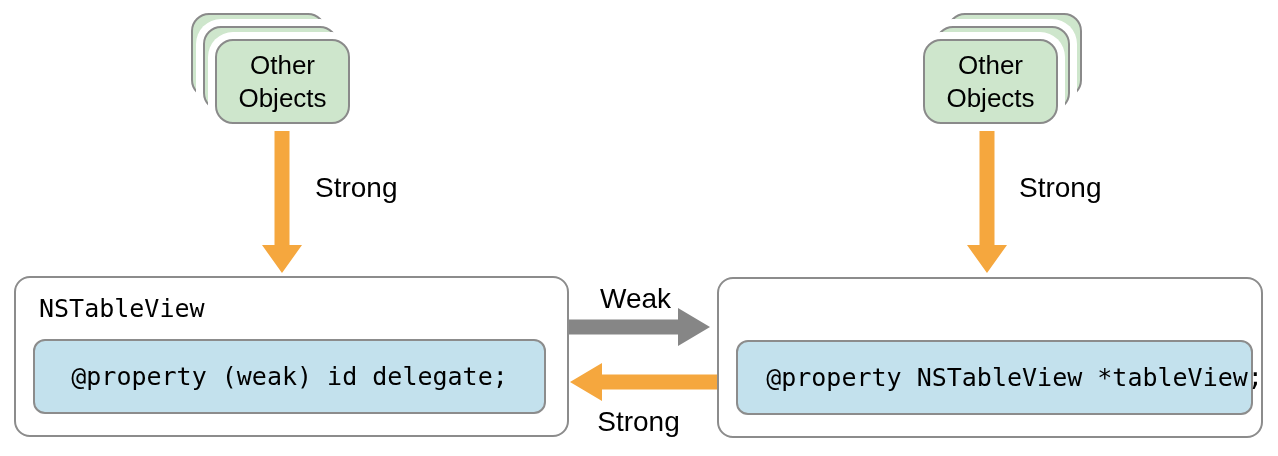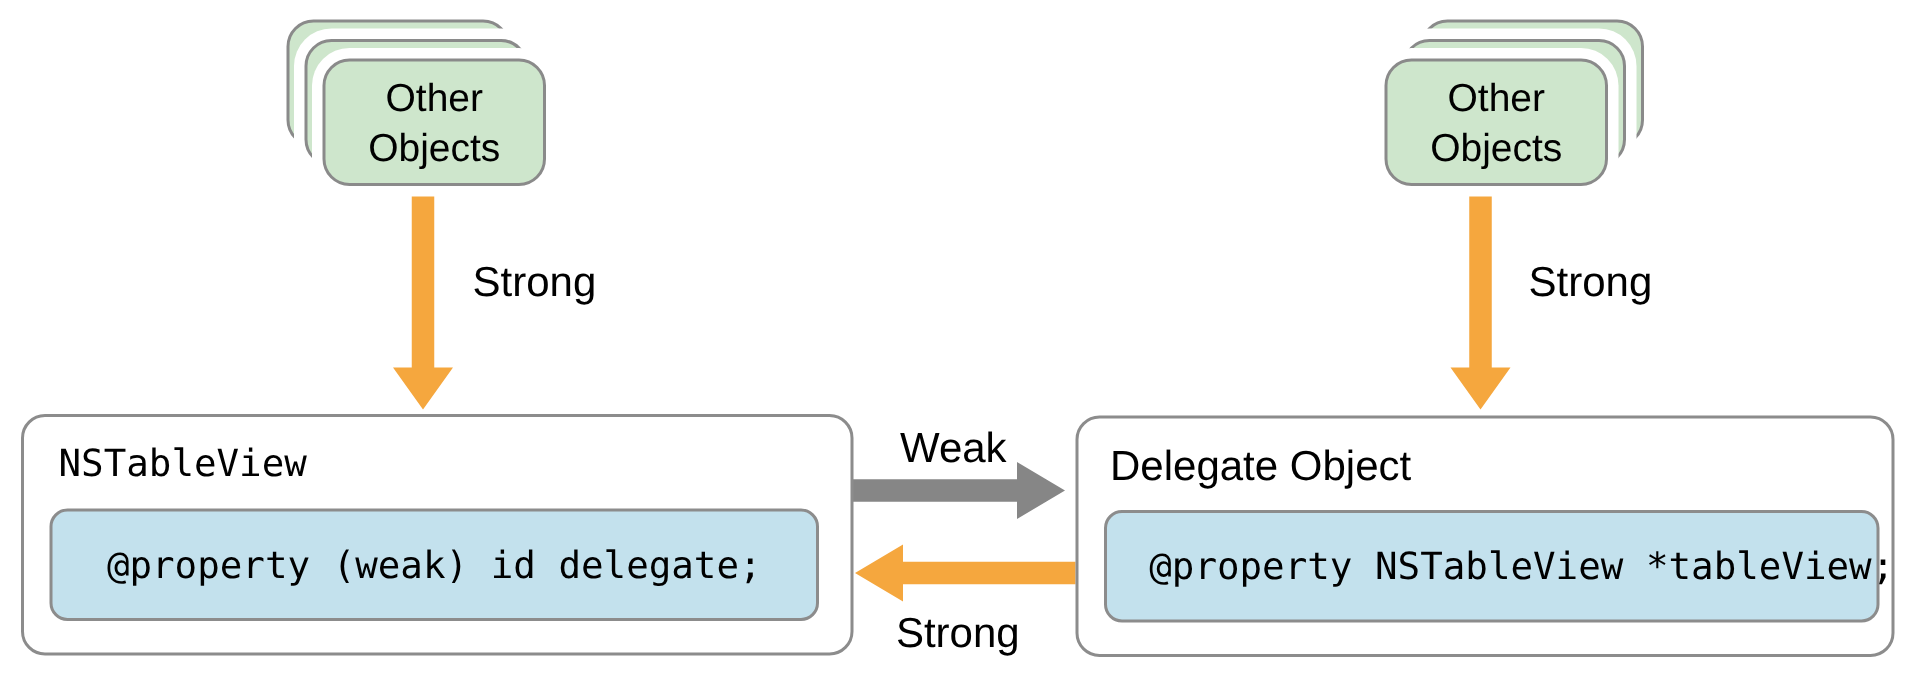--- a/index.html
+++ b/index.html
@@ -12,21 +12,21 @@
     position: relative;
     width: 1278px;
     height: 456px;
     background: var(--background, #ffffff);
     overflow: hidden;
   }
 
   
   .card {
     position: absolute;
-    width: 149px;
+    width: 135px;
     height: 85px;
     background: var(--card-green, #cee6cc);
     border: 2.5px solid var(--card-border, #8a8a8a);
     border-radius: 18px;
     box-shadow: 0 0 0 7px #ffffff;
     box-sizing: border-box;
   }
   .card-front {
     display: flex;
     align-items: center;
@@ -158,19 +158,18 @@
   <span class="arrow-label" id="strong-label-back">Strong</span>
 
   <div class="obj-box" id="nstableview-box">
     <span class="box-title mono">NSTableView</span>
     <div class="code-box">
       <span class="code-text">@property (weak) id delegate;</span>
     </div>
   </div>
 
   <div class="obj-box" id="delegate-box">
-    <span class="box-title sans">Delegate Object</span>
     <div class="code-box">
       <span class="code-text">@property NSTableView *tableView;</span>
     </div>
   </div>
 
 </div>
 
 </body></html>

